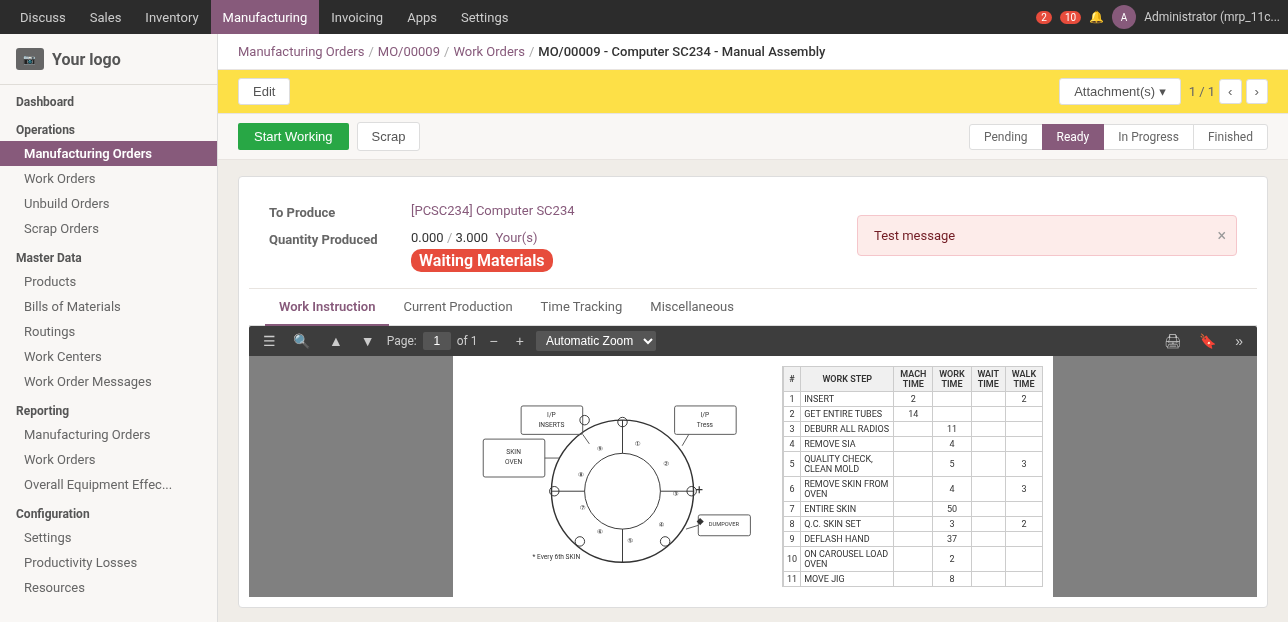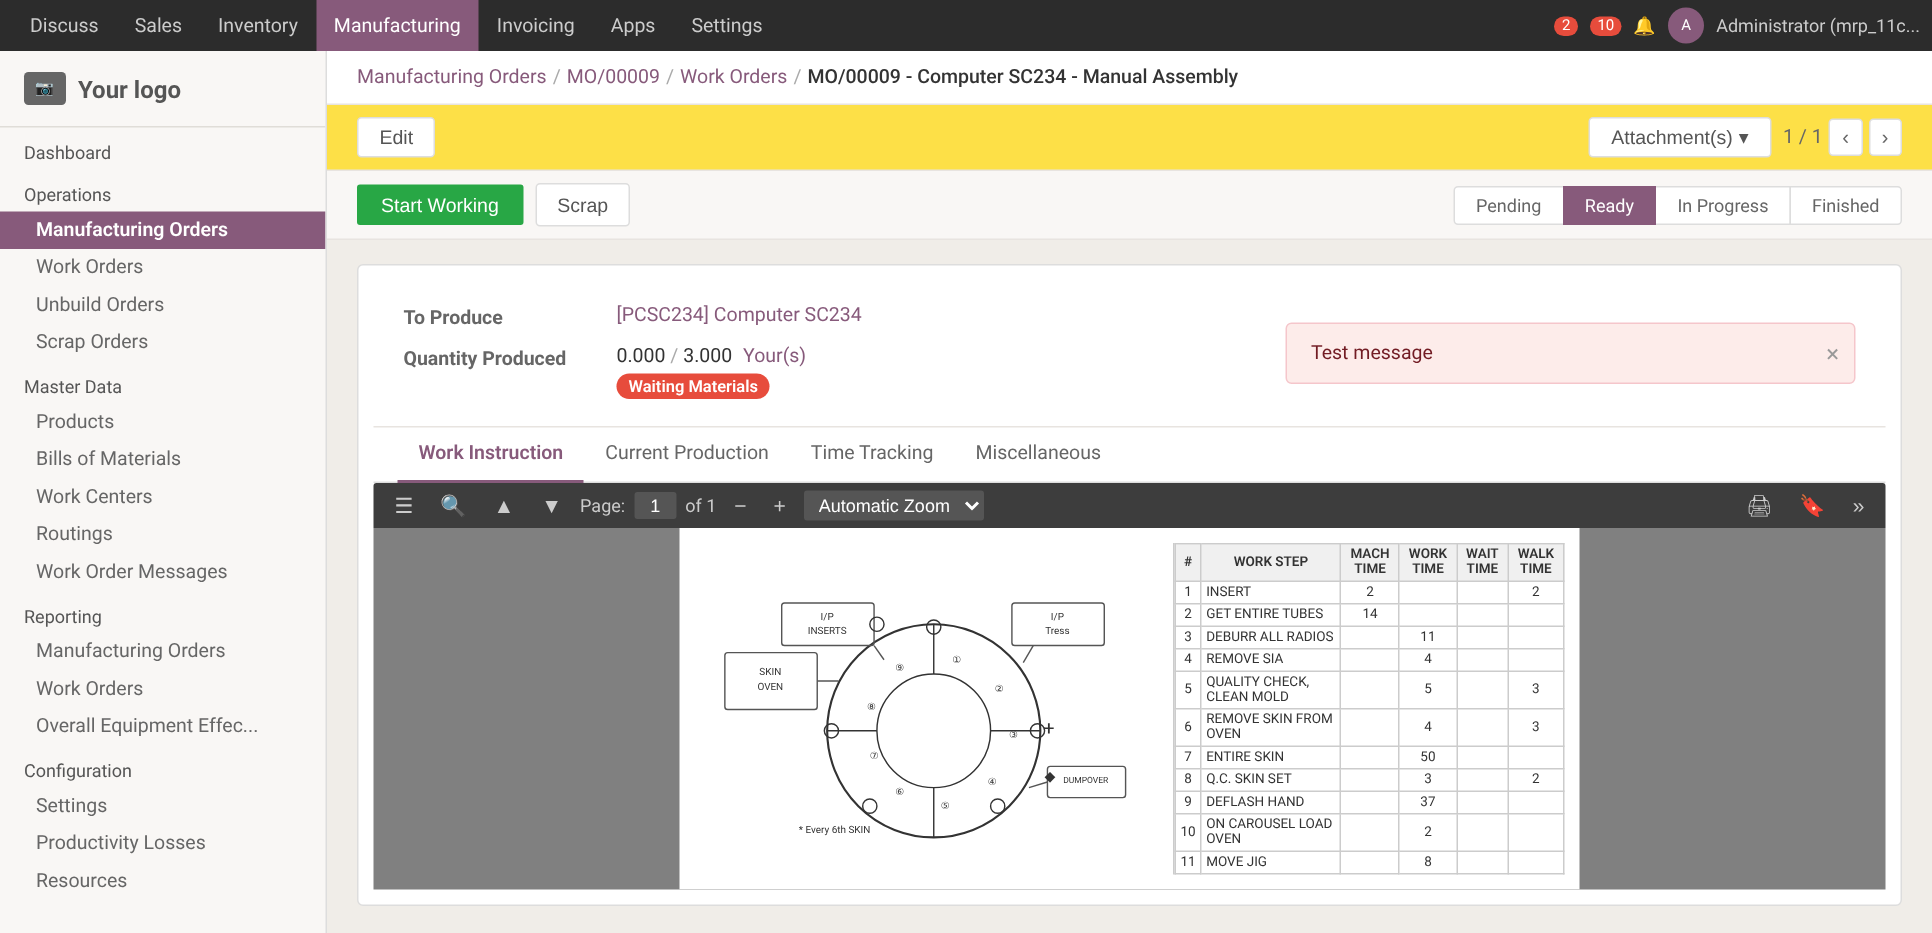--- a/index.html
+++ b/index.html
@@ -83,21 +83,21 @@
       background: #666;
       border-radius: 3px;
       display: flex;
       align-items: center;
       justify-content: center;
       color: #fff;
       font-size: 10px;
     }
     .sidebar-section-header {
       padding: 10px 16px 4px;
-      font-weight: 400;
+      font-weight: 700;
       color: #555;
       font-size: 12px;
       text-transform: none;
     }
     .sidebar-item {
       padding: 5px 16px 5px 24px;
       cursor: pointer;
       color: #666;
       font-size: 13px;
     }
@@ -262,21 +262,21 @@
       color: #875a7b;
       cursor: pointer;
       text-decoration: none;
     }
     .badge-waiting {
       display: inline-block;
       background: #e74c3c;
       color: #fff;
       padding: 2px 8px;
       border-radius: 10px;
-      font-size: 11px;
+      font-size: 16px;
       font-weight: 600;
       margin-top: 4px;
     }
 
     
     .alert-box {
       background: #fdecea;
       border: 1px solid #f5c6cb;
       border-radius: 4px;
       padding: 12px 16px;
@@ -448,22 +448,22 @@
 
     <div class="sidebar-section-header">Operations</div>
     <div class="sidebar-item active">Manufacturing Orders</div>
     <div class="sidebar-item">Work Orders</div>
     <div class="sidebar-item">Unbuild Orders</div>
     <div class="sidebar-item">Scrap Orders</div>
 
     <div class="sidebar-section-header">Master Data</div>
     <div class="sidebar-item">Products</div>
     <div class="sidebar-item">Bills of Materials</div>
+    <div class="sidebar-item">Routings</div>
     <div class="sidebar-item">Work Centers</div>
-    <div class="sidebar-item">Routings</div>
     <div class="sidebar-item">Work Order Messages</div>
 
     <div class="sidebar-section-header">Reporting</div>
     <div class="sidebar-item">Manufacturing Orders</div>
     <div class="sidebar-item">Work Orders</div>
     <div class="sidebar-item">Overall Equipment Effec...</div>
 
     <div class="sidebar-section-header">Configuration</div>
     <div class="sidebar-item">Settings</div>
     <div class="sidebar-item">Productivity Losses</div>

